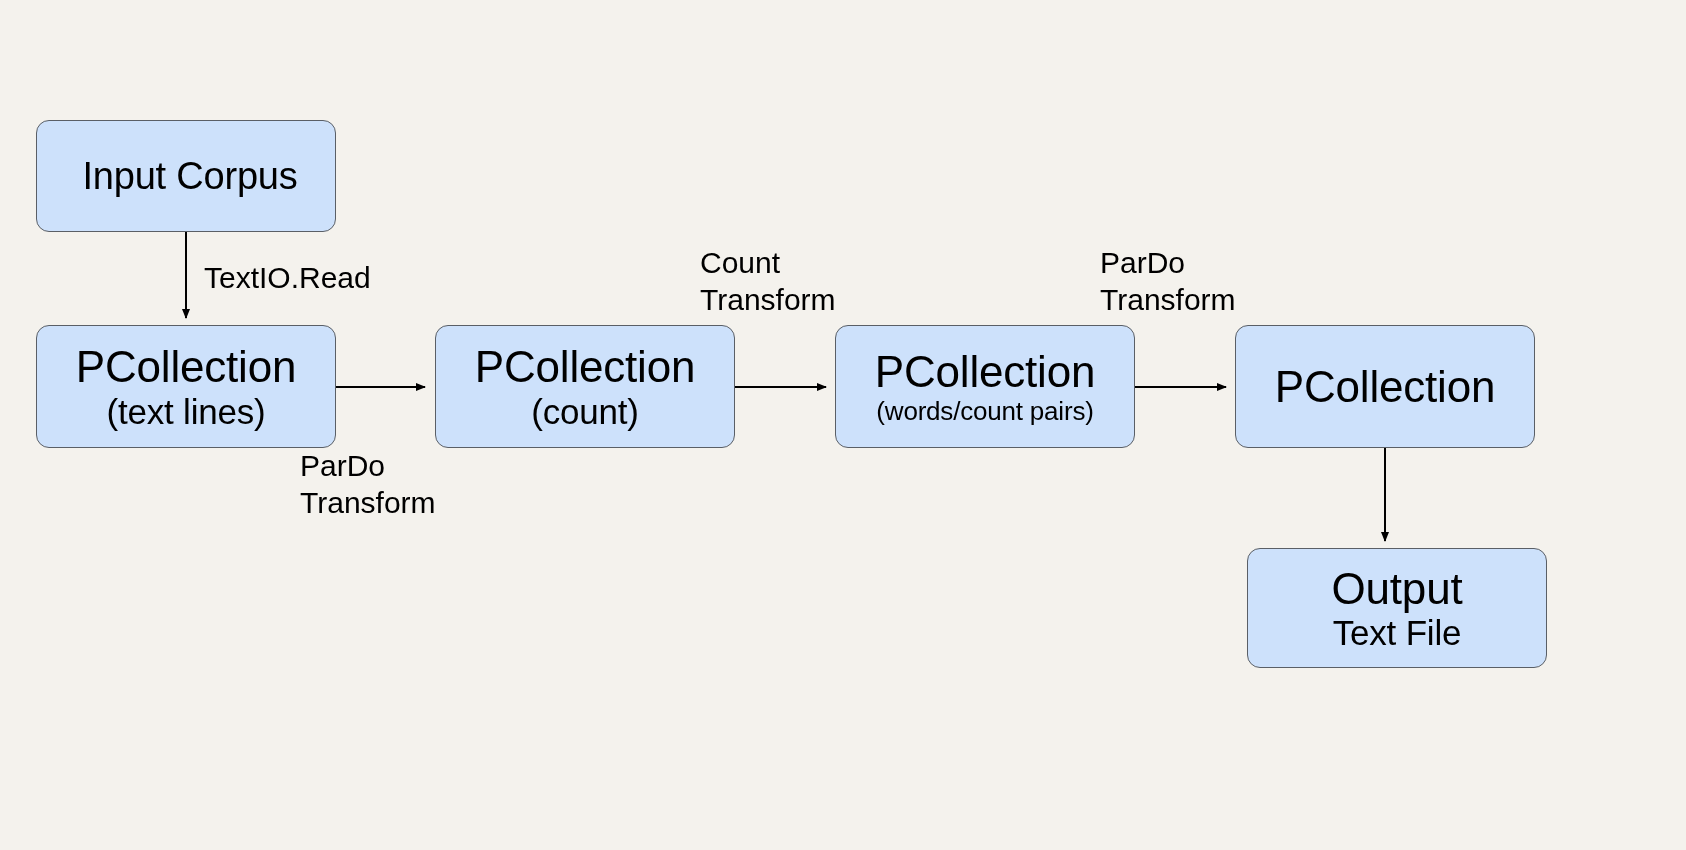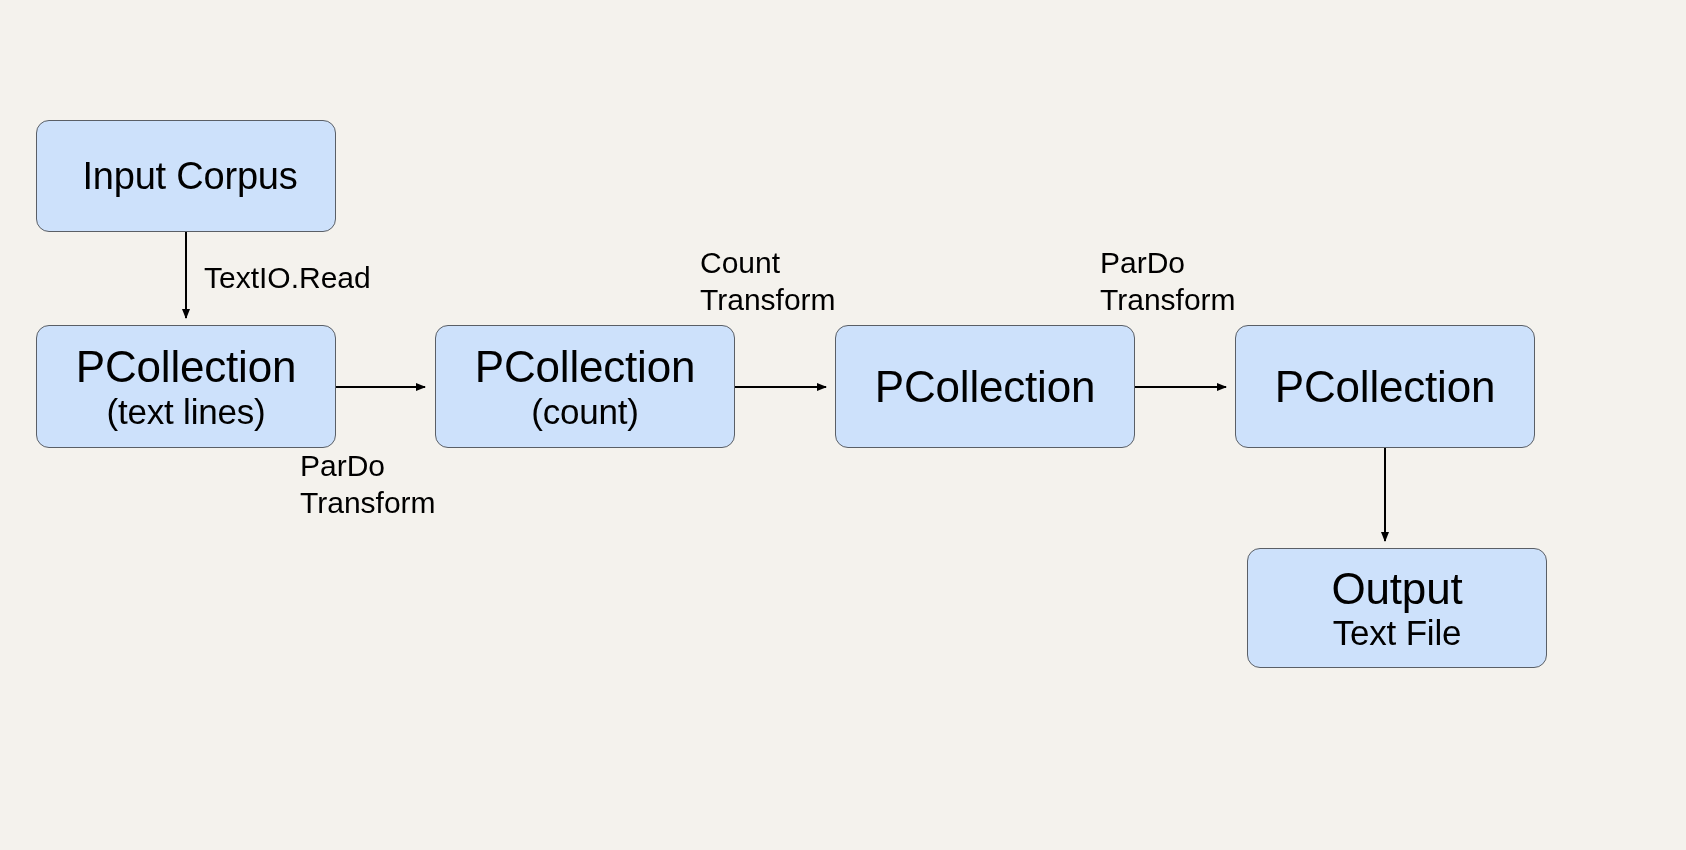--- a/index.html
+++ b/index.html
@@ -94,20 +94,21 @@
     <span class="sub">(text lines)</span>
   </div>
 
   <div class="node" style="left:435px; top:325px; width:300px; height:123px;">
     <span class="main">PCollection</span>
     <span class="sub">(count)</span>
   </div>
 
   <div class="node" style="left:835px; top:325px; width:300px; height:123px;">
     <span class="main">PCollection</span>
+    <span class="sub small">(words/count pairs)</span>
   </div>
 
   <div class="node" style="left:1235px; top:325px; width:300px; height:123px;">
     <span class="main">PCollection</span>
   </div>
 
   <div class="node" style="left:1235px; top:548px; width:300px; height:120px;margin-left:12px;">
     <span class="main">Output</span>
     <span class="sub">Text File</span>
   </div>

